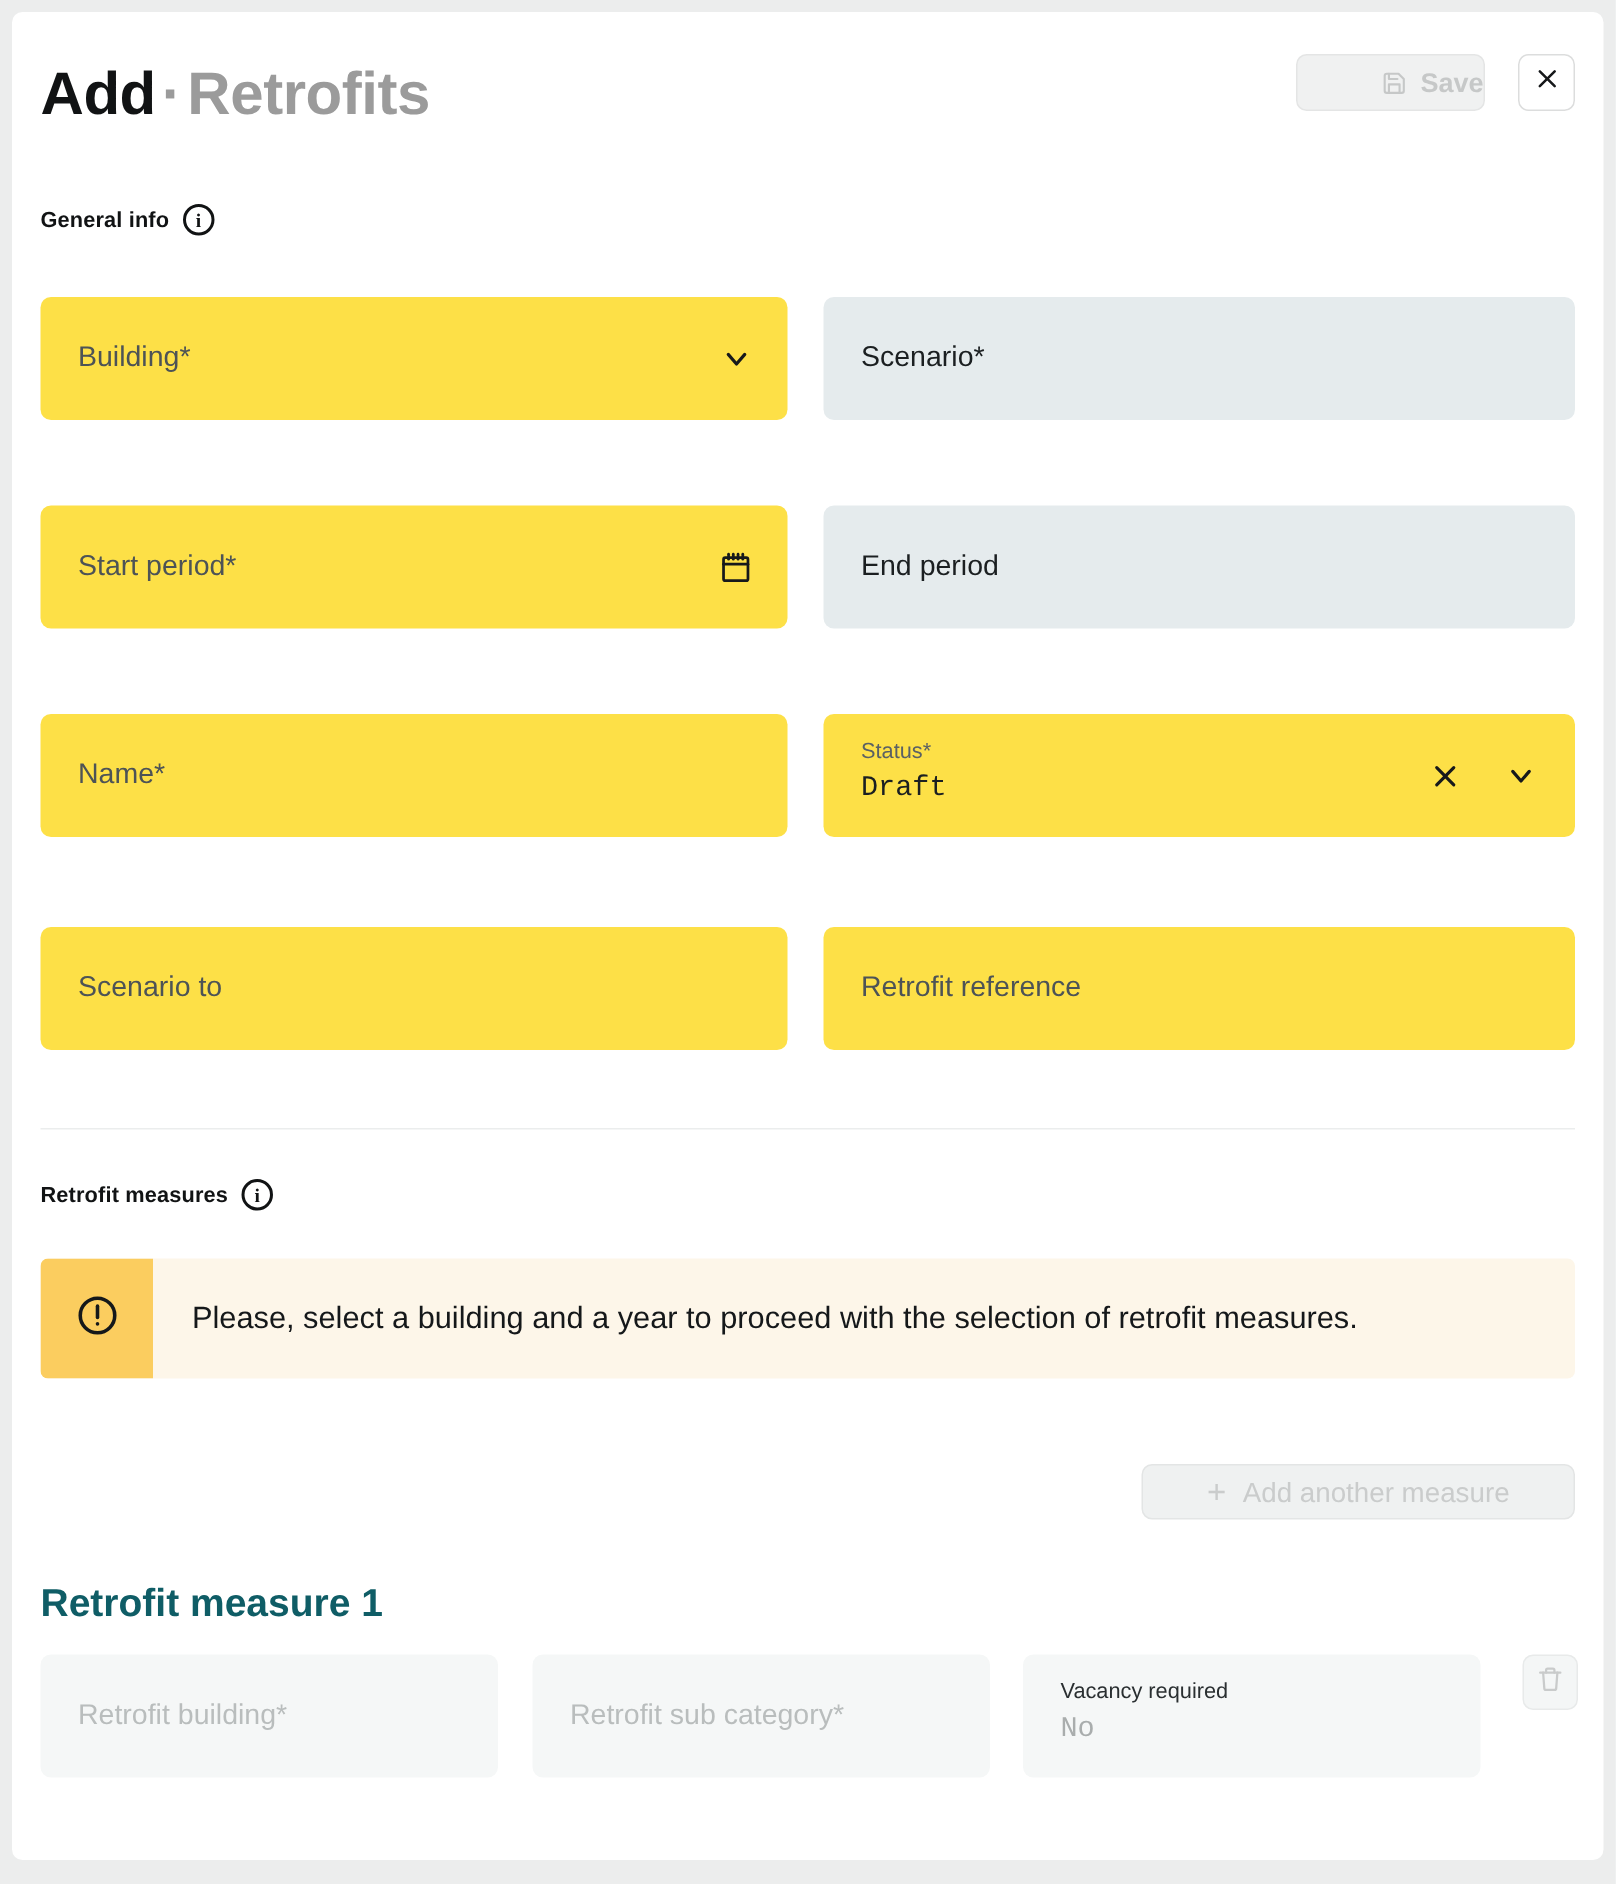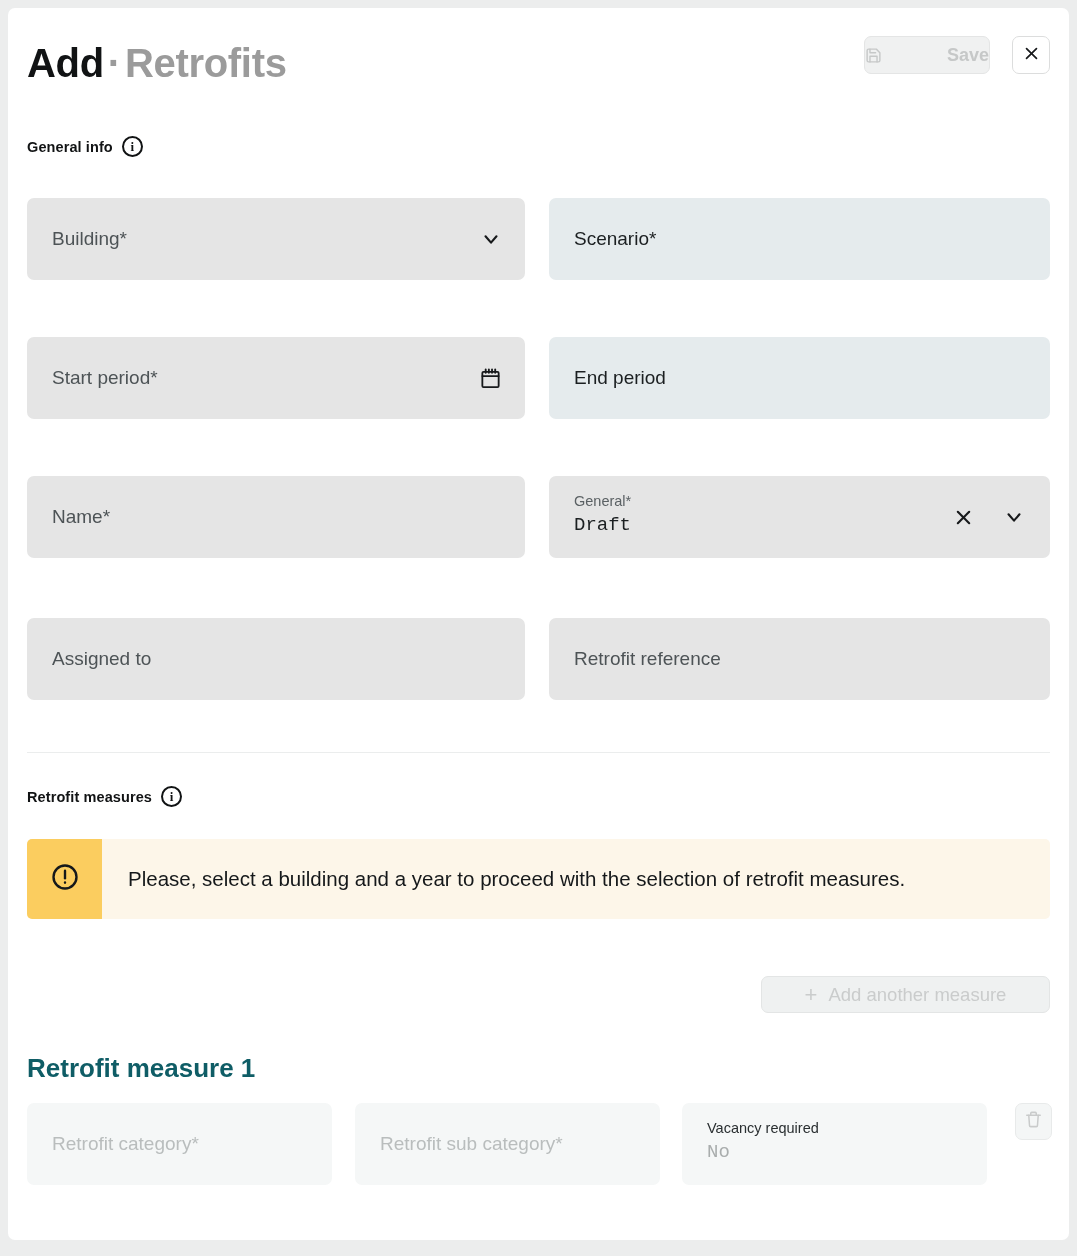--- a/index.html
+++ b/index.html
@@ -41,21 +41,21 @@
   .title .t-dot  { font-weight: 700; color: #9b9b9b; padding: 0 4px; }
   .title .t-sub  { font-weight: 700; color: #9b9b9b; }
 
   .save-btn {
     position: absolute;
     left: 856px; top: 28px;
     width: 126px; height: 38px;
     background: #f0f1f1;
     border: 1px solid #e4e5e5;
     border-radius: 7px;
-    display: flex; align-items: center; justify-content: space-between;
+    display: flex; align-items: center; justify-content: flex-end;
     gap: 9px;
     color: #c6c8c8;
     font-size: 18px;
     font-weight: 600;
     cursor: default;
   }
   .save-btn svg { display: block; }
 
   .close-btn {
     position: absolute;
@@ -90,21 +90,21 @@
     font-family: "Liberation Serif", serif;
     color: #111314;
     line-height: 1;
     cursor: pointer;
   }
 
   
   .field {
     position: absolute;
     border-radius: 7px;
-    background: #e5e5e5;
+    background: #fde047;
     display: flex;
     align-items: center;
   }
   .field.tinted { background: #e5ebed; }
   .field.disabled { background: #f5f7f7; }
 
   .f-label {
     position: absolute;
     left: 25px;
     font-size: 19px;
@@ -277,37 +277,37 @@
 
     <div class="field tinted" style="left:541px; top:329px; width:501px; height:82px;">
       <span class="f-label dark">End period</span>
     </div>
 
     <div class="field" style="left:19px; top:468px; width:498px; height:82px;">
       <span class="f-label">Name*</span>
     </div>
 
     <div class="field" style="left:541px; top:468px; width:501px; height:82px;">
-      <span class="f-float-label">General*</span>
+      <span class="f-float-label">Status*</span>
       <span class="f-value">Draft</span>
       <span class="f-icon" style="right:76px;">
         <svg width="21" height="21" viewBox="0 0 24 24" fill="none" stroke="#17191b" stroke-width="2.4" stroke-linecap="round">
           <line x1="5.5" y1="5.5" x2="18.5" y2="18.5"></line>
           <line x1="18.5" y1="5.5" x2="5.5" y2="18.5"></line>
         </svg>
       </span>
       <span class="f-icon" style="right:25px;">
         <svg width="22" height="22" viewBox="0 0 24 24" fill="none" stroke="#17191b" stroke-width="2.3" stroke-linecap="round" stroke-linejoin="round">
           <polyline points="6 9 12 16 18 9"></polyline>
         </svg>
       </span>
     </div>
 
     <div class="field" style="left:19px; top:610px; width:498px; height:82px;">
-      <span class="f-label">Assigned to</span>
+      <span class="f-label">Scenario to</span>
     </div>
 
     <div class="field" style="left:541px; top:610px; width:501px; height:82px;">
       <span class="f-label">Retrofit reference</span>
     </div>
 
     <div class="divider"></div>
 
     <div class="section-head" style="left:19px; top:778px;">
       <span class="sh-text">Retrofit measures</span>
@@ -328,21 +328,21 @@
     </div>
 
     <div class="add-btn">
       <span class="plus-ico">+</span>
       <span>Add another measure</span>
     </div>
 
     <div class="measure-title">Retrofit measure 1</div>
 
     <div class="field disabled" style="left:19px; top:1095px; width:305px; height:82px;">
-      <span class="f-label muted">Retrofit category*</span>
+      <span class="f-label muted">Retrofit building*</span>
     </div>
 
     <div class="field disabled" style="left:347px; top:1095px; width:305px; height:82px;">
       <span class="f-label muted">Retrofit sub category*</span>
     </div>
 
     <div class="field disabled" style="left:674px; top:1095px; width:305px; height:82px;">
       <span class="f-float-label dark">Vacancy required</span>
       <span class="f-value muted">No</span>
     </div>

